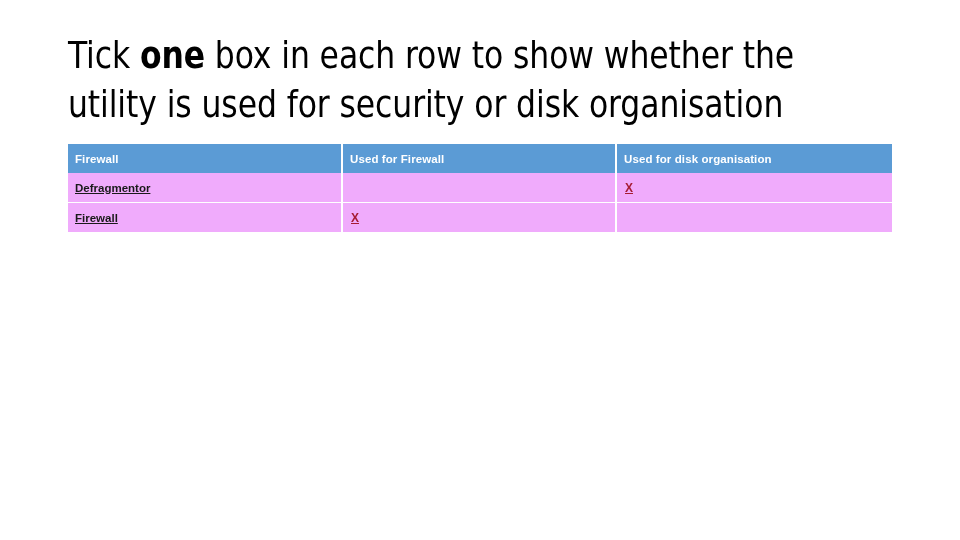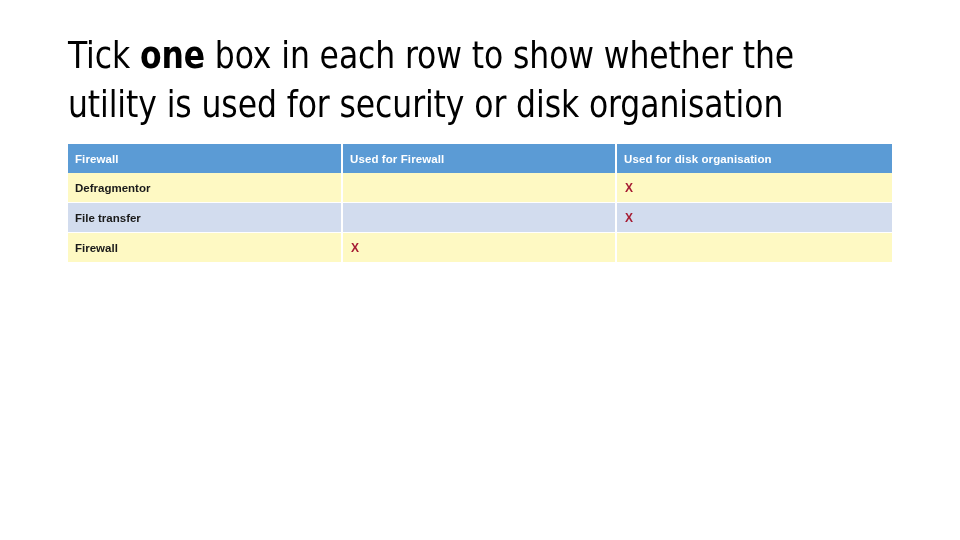--- a/index.html
+++ b/index.html
@@ -89,21 +89,21 @@
     font-size: 11.5px;
     font-weight: bold;
     border-right: 2px solid #ffffff;
     border-bottom: 1.5px solid #ffffff;
   }
   #utility-table tbody td:last-child {
     border-right: none;
   }
 
   #utility-table tbody tr.row-dark td { background: #d2dcee; }
-  #utility-table tbody tr.row-light td { background: #fef9c3; }
+  #utility-table tbody tr.row-light td { background: #f0abfc; text-decoration: underline; }
 
   #utility-table tbody td.mark {
     color: #a61c33;
     font-weight: bold;
     font-size: 12px;
     padding-left: 8px;
   }
   #utility-table tbody td.mark.empty {
     color: transparent;
   }
@@ -129,25 +129,20 @@
         <th>Used for Firewall</th>
         <th>Used for disk organisation</th>
       </tr>
     </thead>
     <tbody>
       <tr class="row-light">
         <td>Defragmentor</td>
         <td class="mark empty"></td>
         <td class="mark">X</td>
       </tr>
-      <tr class="row-dark">
-        <td>File transfer</td>
-        <td class="mark empty"></td>
-        <td class="mark">X</td>
-      </tr>
       <tr class="row-light">
         <td>Firewall</td>
         <td class="mark">X</td>
         <td class="mark empty"></td>
       </tr>
     </tbody>
   </table>
 
 </div>
 

